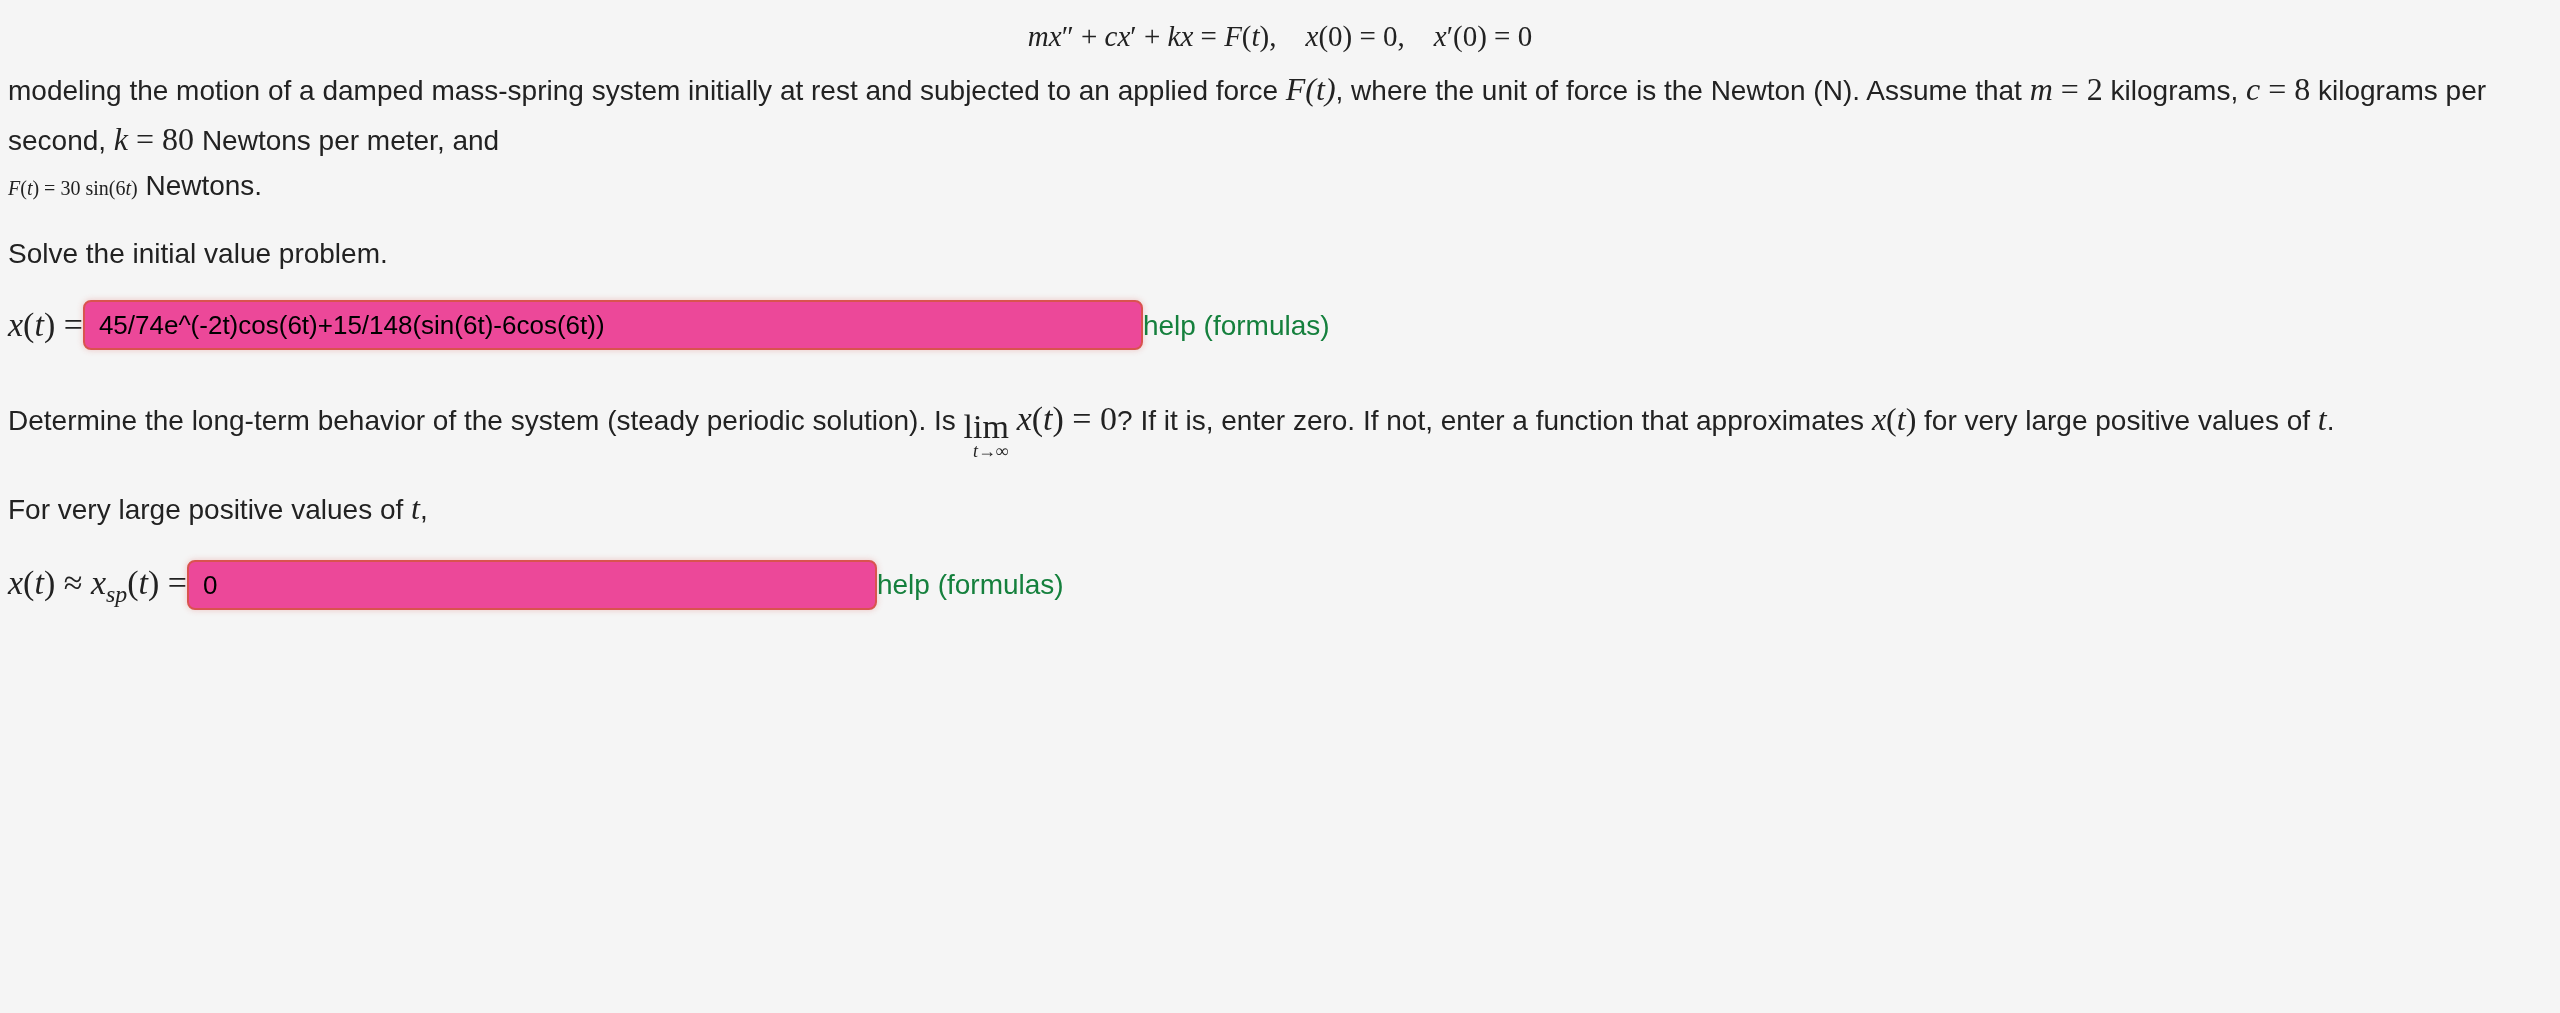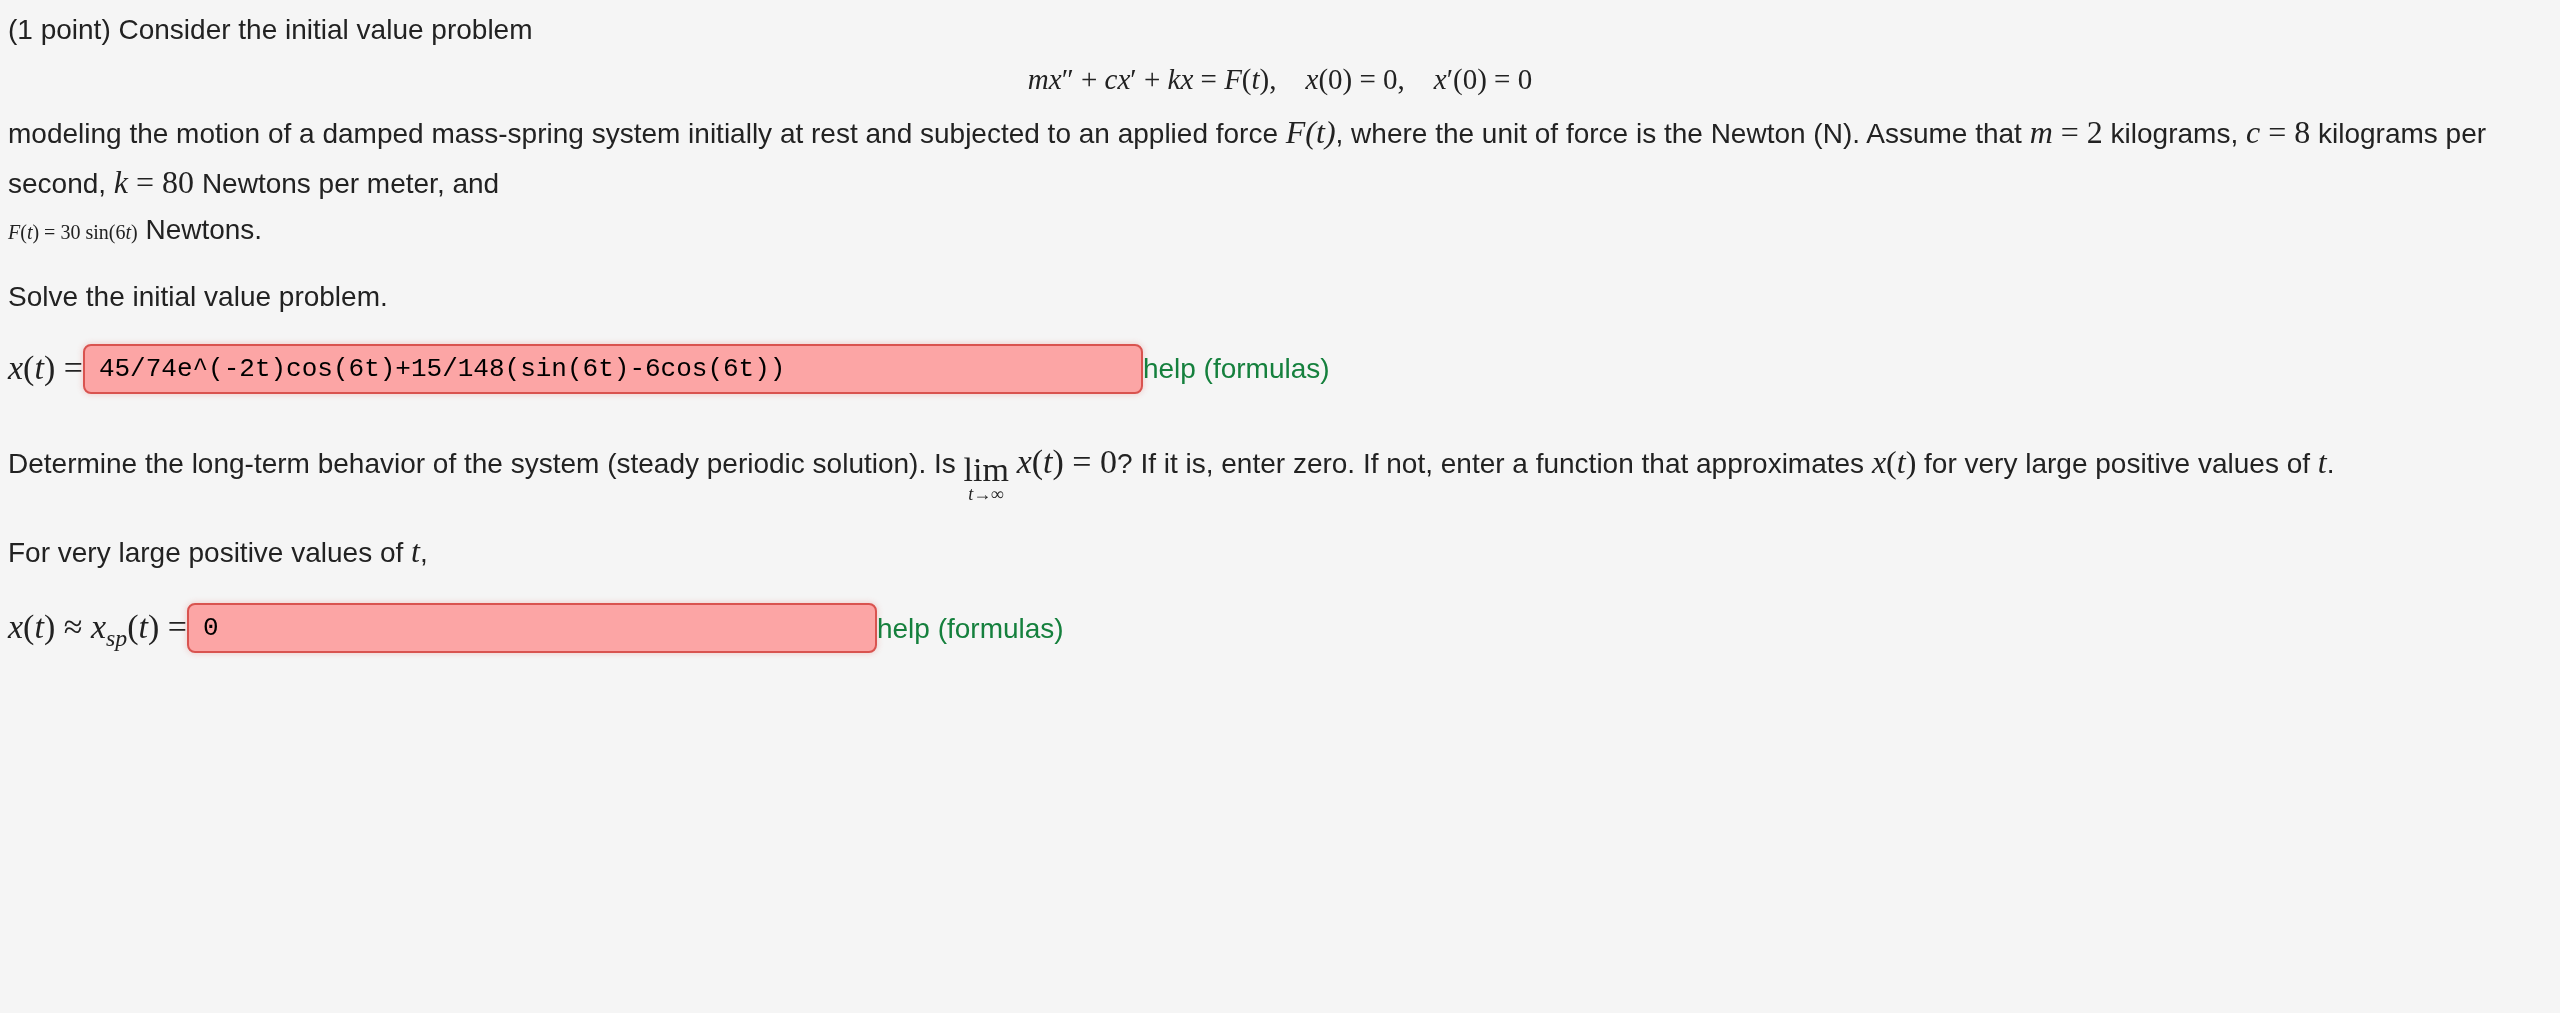--- a/index.html
+++ b/index.html
@@ -45,68 +45,67 @@
       font-style: italic;
       font-size: 34px;
       white-space: nowrap;
     }
     .sub {
       font-size: 0.7em;
       vertical-align: sub;
       font-style: italic;
     }
     .input-field {
-      font-family: Liberation Mono, monospace;
+      font-family: Liberation Sans, sans-serif;
       font-size: 26px;
       padding: 8px 14px;
       border: 2px solid #d9534f;
       border-radius: 8px;
-      background: #fca5a5;
+      background: #ec4899;
       outline: none;
       box-shadow: 0 0 6px rgba(217,83,79,0.3);
       height: 50px;
     }
     .input-xt {
       width: 1060px;
     }
     .input-xsp {
       width: 690px;
     }
     .help-link {
       color: #15803d;
       text-decoration: none;
       cursor: pointer;
       font-size: 28px;
       white-space: nowrap;
     }
     .limit-container {
       display: inline-block;
       position: relative;
-      text-align: center;
+      text-align: right;
       vertical-align: middle;
       font-family: "Times New Roman", Times, serif;
       line-height: 1;
       margin-top: 24px;
     }
     .limit-top {
       font-style: normal;
       font-size: 34px;
     }
     .limit-bottom {
       display: block;
       font-size: 18px;
       font-style: italic;
       margin-top: -2px;
     }
   </style>
 </head>
 <body>
 
 <div class="paragraph">
-  <span>(1 point) Consider the initial value problem</span>
   <span class="equation-display">
     <span class="math">mx</span><span class="math-upright">″</span> <span class="math-upright">+</span> <span class="math">cx</span><span class="math-upright">′</span> <span class="math-upright">+</span> <span class="math">kx</span> <span class="math-upright">=</span> <span class="math">F</span><span class="math-upright">(</span><span class="math">t</span><span class="math-upright">),</span>&nbsp;&nbsp;&nbsp;
     <span class="math">x</span><span class="math-upright">(0) = 0,</span>&nbsp;&nbsp;&nbsp;
     <span class="math">x</span><span class="math-upright">′(0) = 0</span>
   </span>
   <span>modeling the motion of a damped mass-spring system initially at rest and subjected to an applied force </span><span class="math" style="font-size:32px">F(t)</span><span>, where the unit of force is the Newton (N). Assume that </span><span class="math" style="font-size:32px"><span class="math">m</span> <span class="math-upright">= 2</span></span><span> kilograms, </span><span class="math" style="font-size:32px"><span class="math">c</span> <span class="math-upright">= 8</span></span><span> kilograms per second, </span><span class="math" style="font-size:32px"><span class="math">k</span> <span class="math-upright">= 80</span></span><span> Newtons per meter, and</span><br>
   <span class="math" style="font-size:20px"><span class="math">F</span><span class="math-upright">(</span><span class="math">t</span><span class="math-upright">) = 30 sin(6</span><span class="math">t</span><span class="math-upright">)</span></span><span> Newtons.</span>
 </div>
 
 <div class="paragraph">Solve the initial value problem.</div>

